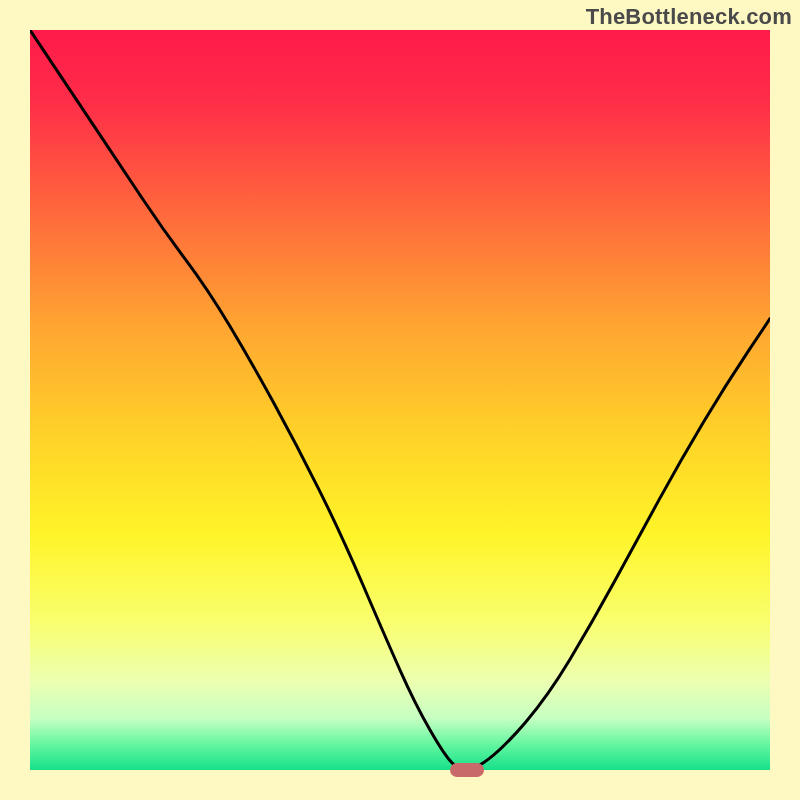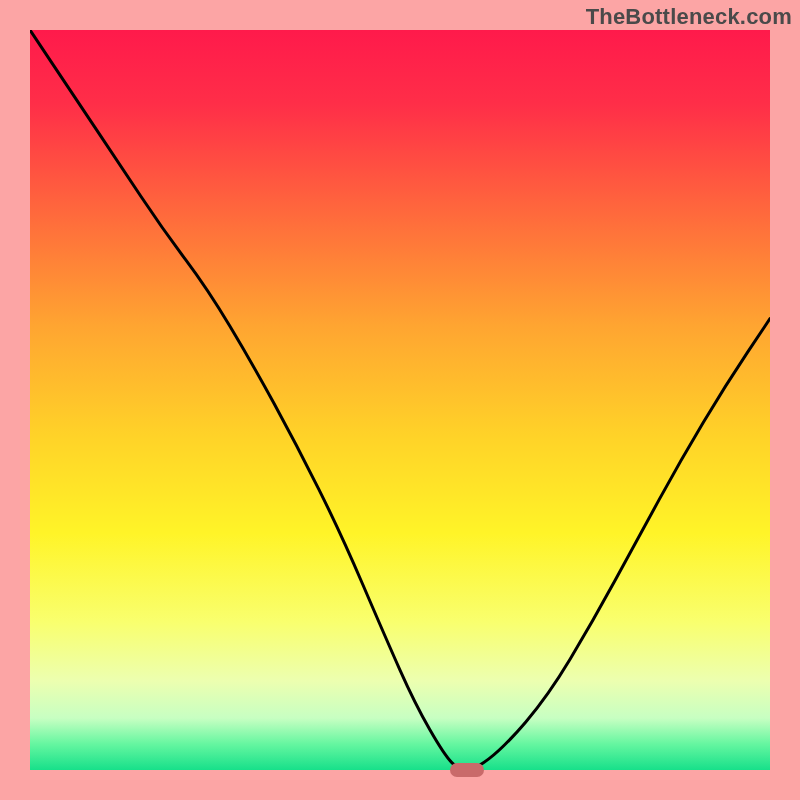--- a/index.html
+++ b/index.html
@@ -8,21 +8,21 @@
     width: 800px;
     height: 800px;
     background: #000;
     overflow: hidden;
     font-family: Arial, Helvetica, sans-serif;
   }
   .frame {
     position: relative;
     width: 800px;
     height: 800px;
-    background: #fca5a5;
+    background: #fef9c3;
     text-align: center;
   }
   .watermark {
     position: absolute;
     top: 4px;
     right: 8px;
     color: #4a4a4a;
     font-size: 22px;
     font-weight: 600;
     letter-spacing: 0.2px;

